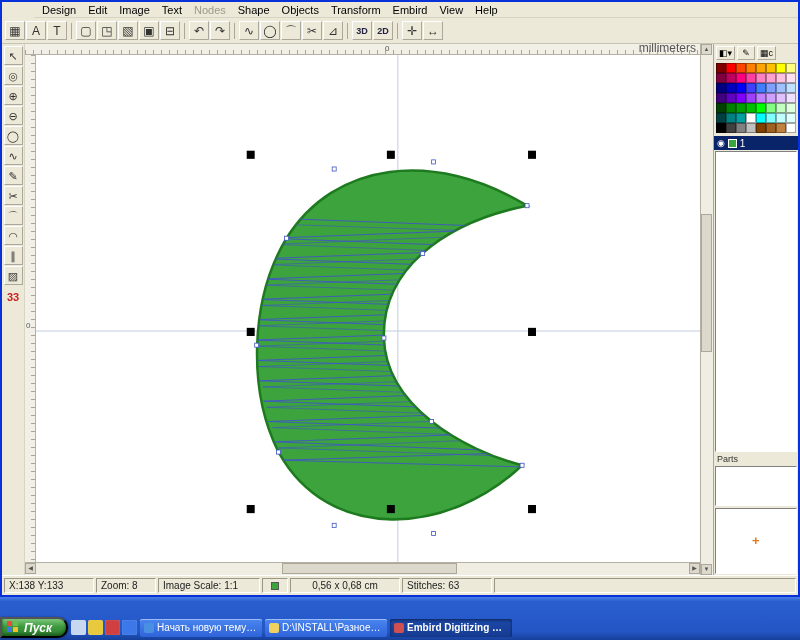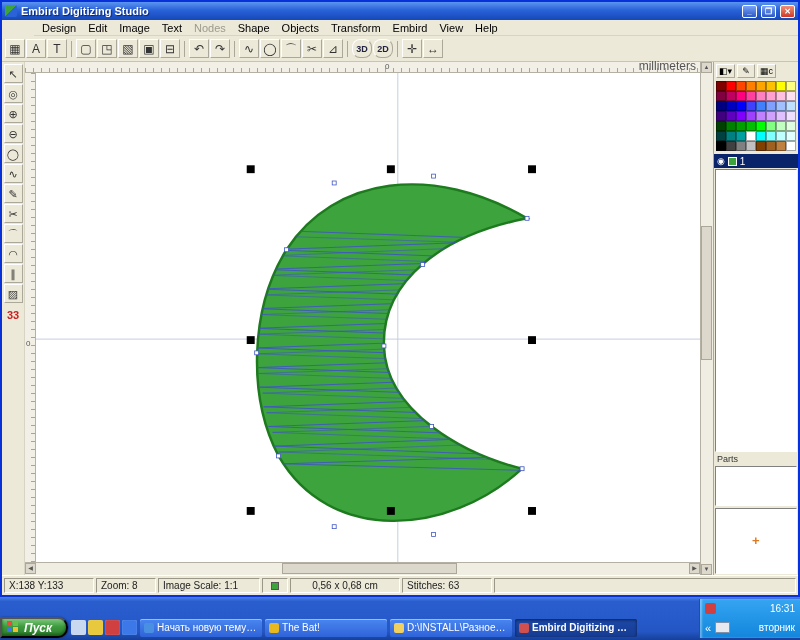--- a/index.html
+++ b/index.html
@@ -13,21 +13,21 @@
   .title{color:#fff;font-weight:bold;font-size:11px;flex:1;text-shadow:1px 1px 1px #00237a;white-space:nowrap;overflow:hidden;}
   .wbtn{width:15px;height:13px;flex:none;border-radius:2px;border:1px solid #fff;background:linear-gradient(#7aa2f4,#2a58c8);color:#fff;font-size:8px;line-height:11px;text-align:center;padding:0;font-weight:bold;}
   .wbtn.close{background:linear-gradient(#f09078,#cc3a28);}
 
   .menubar{height:15px;background:#ece9d8;display:flex;align-items:center;padding-left:2px;border-bottom:1px solid #d8d4c4;flex:none;margin-left:32px;}
   .mi{padding:0 6px;font-size:11px;color:#000;cursor:default;}
   .mi.dis{color:#9c9a8c;}
 
   .toolbar{height:23px;display:flex;align-items:center;gap:1px;padding:1px 3px;border-bottom:1px solid #c8c4b4;flex:none;}
   .tb{width:20px;height:19px;flex:none;background:#ece9d8;border:1px solid;border-color:#fff #aca899 #aca899 #fff;font-size:12px;line-height:16px;text-align:center;padding:0;color:#333;}
-  .tb.txt{font-size:9px;font-weight:bold;color:#224;border-radius:8px;}
+  .tb.txt{font-size:9px;font-weight:bold;color:#224;}
   .tsep{width:1px;height:16px;background:#aca899;margin:0 3px;flex:none;}
 
   .work{flex:1;display:flex;min-height:0;}
   .tools{width:22px;flex:none;background:#ece9d8;display:flex;flex-direction:column;align-items:center;padding-top:2px;gap:1px;border-right:1px solid #d8d4c4;}
   .lt{width:19px;height:19px;flex:none;border:1px solid;border-color:#fff #aca899 #aca899 #fff;background:#ece9d8;font-size:11px;line-height:16px;text-align:center;padding:0;color:#333;}
   .tool-counter{color:#cc2020;font-weight:bold;font-size:11px;margin-top:5px;}
 
   .centercol{flex:1;display:flex;flex-direction:column;min-width:0;}
   .topruler{height:10px;flex:none;position:relative;background:#f2f0e6;border-bottom:1px solid #b4b0a4;background-image:repeating-linear-gradient(to right,#a8a49a 0 1px,transparent 1px 8px);background-size:100% 4px;background-position:0 6px;background-repeat:no-repeat;}
   .topruler .zero{position:absolute;left:360px;top:0;font-size:8px;color:#555;line-height:9px;}
@@ -85,27 +85,20 @@
   .time{margin-left:auto;}
   .chev{font-size:11px;line-height:10px;}
 </style>
 </head>
 <body>
 
 <div id="screen">
 
   <div class="app">
 
-    <div class="titlebar">
-      <span class="appicon"></span>
-      <span class="title">Embird Digitizing Studio</span>
-      <button class="wbtn">_</button>
-      <button class="wbtn">❐</button>
-      <button class="wbtn close">✕</button>
-    </div>
 
     <div class="menubar">
         <span class="mi">Design</span>
         <span class="mi">Edit</span>
         <span class="mi">Image</span>
         <span class="mi">Text</span>
         <span class="mi dis">Nodes</span>
         <span class="mi">Shape</span>
         <span class="mi">Objects</span>
         <span class="mi">Transform</span>
@@ -334,39 +327,24 @@
           <span class="ql" style="background:#e8c83c;"></span>
           <span class="ql" style="background:#d04040;"></span>
           <span class="ql" style="background:#3c78e8;"></span>
         </span>
       <span style="display:flex;gap:3px;align-items:center;flex:1;min-width:0;">
           <span class="task">
             <span class="tic" style="background:#4a90e2;"></span>
             <span class="tlb">Начать новую тему :: В...</span>
           </span>
           <span class="task">
-            <span class="tic" style="background:#e8b820;"></span>
-            <span class="tlb">The Bat!</span>
-          </span>
-          <span class="task">
             <span class="tic" style="background:#f0d060;"></span>
             <span class="tlb">D:\INSTALL\Разное\Embird</span>
           </span>
           <span class="task act">
             <span class="tic" style="background:#d05050;"></span>
             <span class="tlb">Embird Digitizing Stud...</span>
           </span>
         </span>
     </div>
-    <div class="tray">
-      <div class="r1">
-        <span class="trayicon"></span>
-        <span class="time">16:31</span>
-      </div>
-      <div class="r2">
-        <span class="chev">«</span>
-        <span class="kbd"></span>
-        <span class="time">вторник</span>
-      </div>
-    </div>
   </div>
 
 </div>
 
 </body></html>

